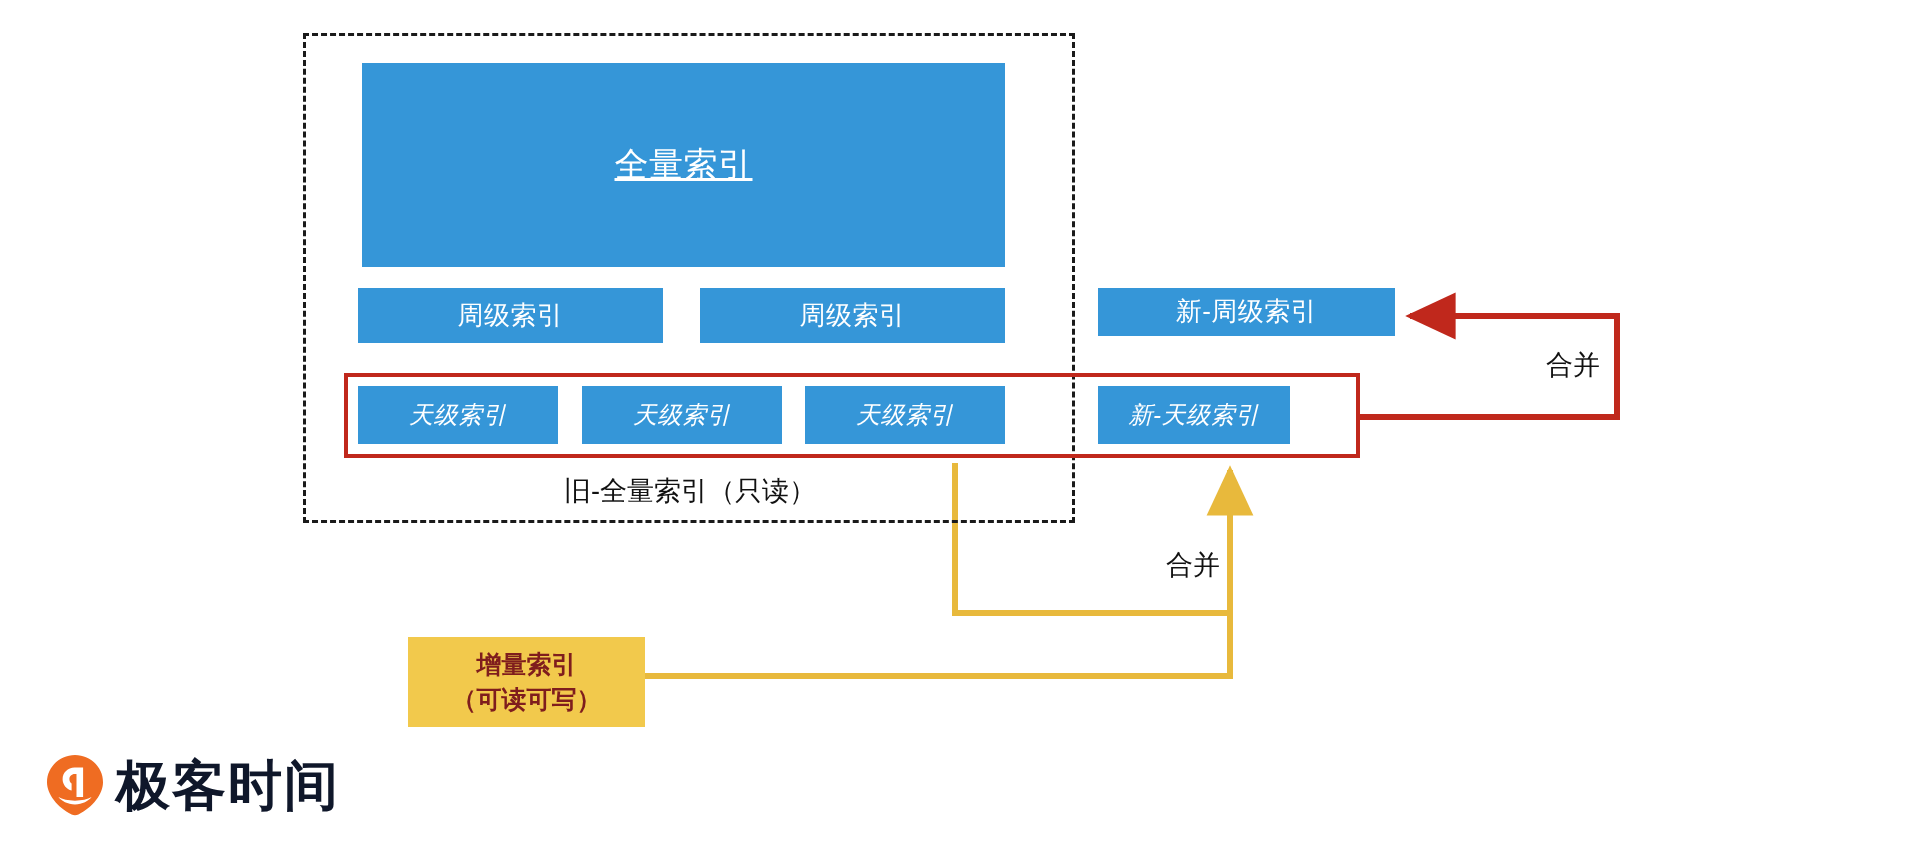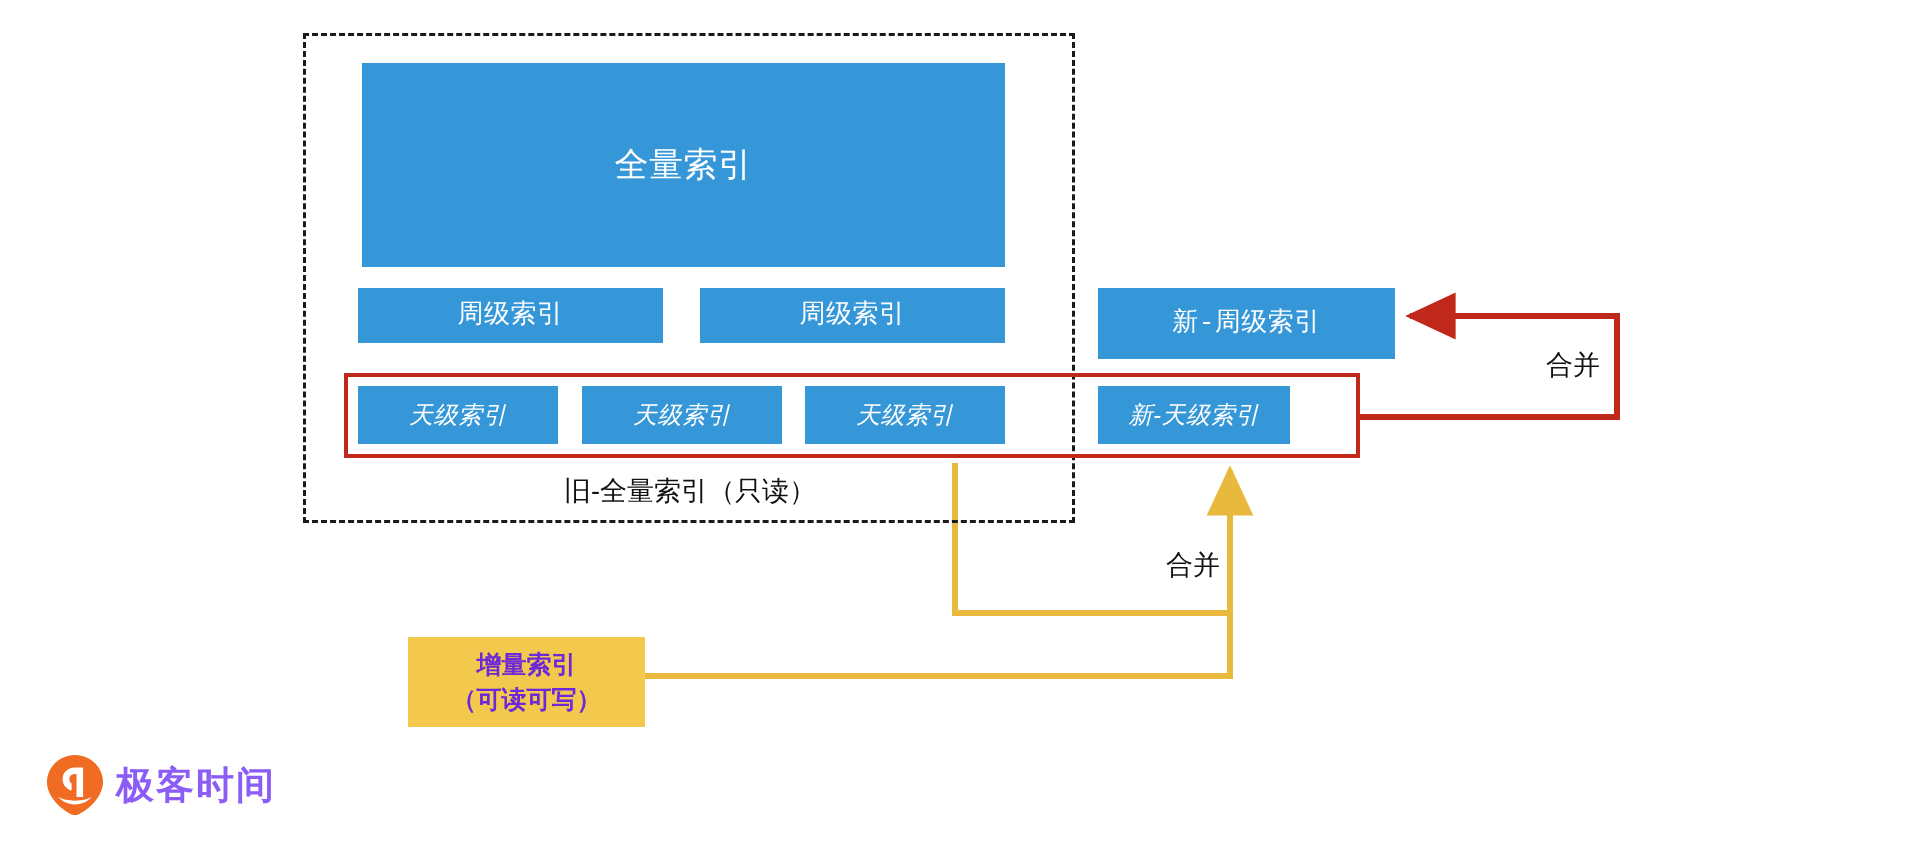--- a/index.html
+++ b/index.html
@@ -29,27 +29,27 @@
   .blue-box{
     background:#3596d8;
     color:#ffffff;
     display:flex;align-items:center;justify-content:center;
     text-align:center;
     line-height:1.15;
     letter-spacing:0.5px;
     font-weight:400;
   }
   .blue-box.big{font-size:34px;}
-  .blue-box.mid{font-size:26px;font-family:Liberation Mono, monospace;}
+  .blue-box.mid{font-size:26px;}
   .blue-box.small{font-size:24px;font-style:italic;}
 
   
   .yellow-box{
     background:#f2c94c;
-    color:#6d28d9;
+    color:#7f1d1d;
     display:flex;align-items:center;justify-content:center;
     flex-direction:column;
     text-align:left;
     font-size:25px;font-weight:700;line-height:1.42;
   }
 
   
   .caption{
     color:#111111;
     font-size:27px;
@@ -67,21 +67,21 @@
   
   #wires{position:absolute;left:0;top:0;width:1920px;height:849px;pointer-events:none;}
 
   
   .logo-wrap{
     position:absolute;
     display:flex;align-items:center;gap:12px;
   }
   .logo-mark{width:58px;height:62px;flex:0 0 auto;}
   .logo-text{
-    font-size:38px;font-weight:700;color:#8b5cf6;
+    font-size:54px;font-weight:700;color:#0f172a;
     letter-spacing:2px;line-height:1;
     font-family:"Liberation Sans","DejaVu Sans",sans-serif;
   }
 </style>
 </head>
 <body>
 
 <div id="canvas">
 
   <svg id="wires" viewBox="0 0 1920 849" xmlns="http://www.w3.org/2000/svg">
@@ -96,21 +96,21 @@
 
     <path d="M1360,417 L1617,417 L1617,316 L1410,316" fill="none" stroke="#c0281c" stroke-width="6" stroke-linecap="butt" stroke-linejoin="miter" marker-end="url(#arrow-red)"></path>
 
     <path d="M645,676 L1230,676 L1230,613 L955,613 L955,463" fill="none" stroke="#e8b93c" stroke-width="6" stroke-linecap="butt" stroke-linejoin="miter"></path>
 
     <path d="M1230,676 L1230,470" fill="none" stroke="#e8b93c" stroke-width="6" stroke-linecap="butt" stroke-linejoin="miter" marker-end="url(#arrow-yellow)"></path>
   </svg>
 
   <div class="abs dashed-group" style="left:303px;top:33px;width:772px;height:490px;"></div>
 
-  <div class="abs blue-box big" style="left:362px;top:63px;width:643px;height:204px;">
+  <div class="abs blue-box big" style="left:362px;top:63px;width:643px;height:204px;text-decoration:underline;">
     <span>全量索引</span>
   </div>
 
   <div class="abs blue-box mid" style="left:358px;top:288px;width:305px;height:55px;">
     <span>周级索引</span>
   </div>
   <div class="abs blue-box mid" style="left:700px;top:288px;width:305px;height:55px;">
     <span>周级索引</span>
   </div>
 
@@ -123,21 +123,21 @@
     <span>天级索引</span>
   </div>
   <div class="abs blue-box small" style="left:805px;top:386px;width:200px;height:58px;">
     <span>天级索引</span>
   </div>
 
   <div class="abs caption" style="left:460px;top:470px;width:460px;height:42px;">
     <span>旧-全量索引（只读）</span>
   </div>
 
-  <div class="abs blue-box mid" style="left:1098px;top:288px;width:297px;height:71px;">
+  <div class="abs blue-box mid" style="left:1098px;top:288px;width:297px;height:48px;">
     <span>新-周级索引</span>
   </div>
 
   <div class="abs blue-box small" style="left:1098px;top:386px;width:192px;height:58px;text-align:right;">
     <span>新-天级索引</span>
   </div>
 
   <div class="abs edge-label" style="left:1490px;top:345px;width:110px;height:40px;">
     <span>合并</span>
   </div>

